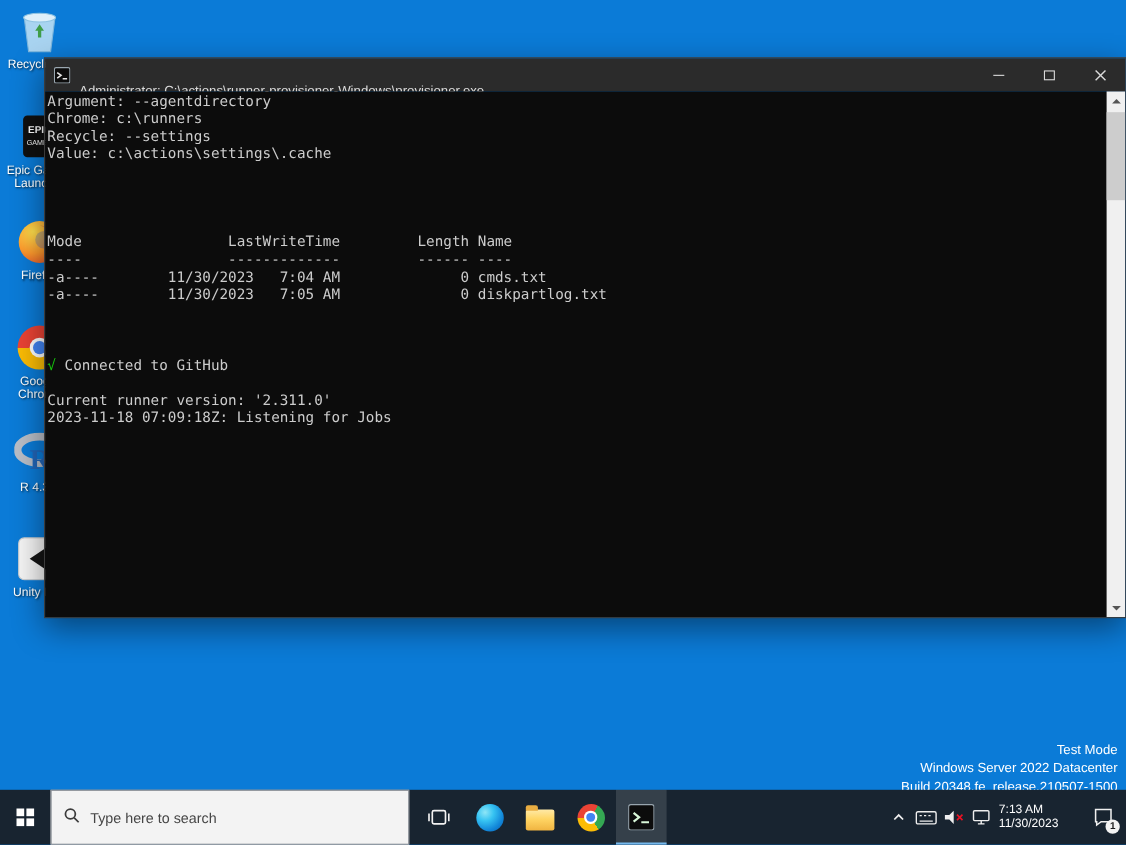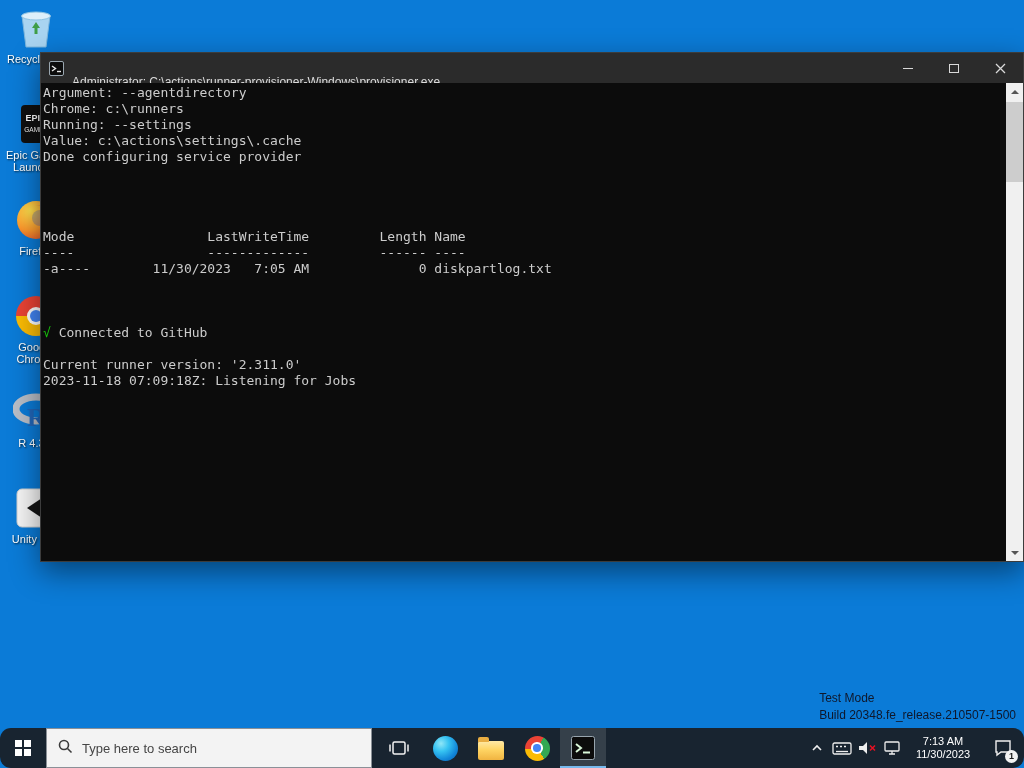--- a/index.html
+++ b/index.html
@@ -14,21 +14,21 @@
                       text-shadow:1px 1px 2px rgba(0,0,0,.75); }
 
   .chrome-ball { position:relative; border-radius:50%;
     background:conic-gradient(from -90deg,#ea4335 0 33%,#34a853 33% 66%,#fbbc05 66% 100%); }
   .chrome-ball::before { content:""; position:absolute; inset:27%; border-radius:50%; background:#fff; }
   .chrome-ball::after  { content:""; position:absolute; inset:35%; border-radius:50%; background:#4285f4; }
   .chrome-ball.big { width:40px; height:40px; }
   .chrome-ball.small { width:25px; height:25px; }
 
   
-  #watermark { position:absolute; right:8px; bottom:44px; text-align:left; color:#0f172a; font-size:12px; line-height:17px; z-index:0; }
+  #watermark { position:absolute; right:8px; bottom:44px; text-align:right; color:#ffffff; font-size:12px; line-height:17px; z-index:0; }
 
   
   #console-window { position:absolute; left:40px; top:52px; width:984px; height:510px; z-index:5;
                     border:1px solid #3c3c3c; box-shadow:0 10px 28px rgba(0,0,0,.45); display:flex; flex-direction:column; }
   .titlebar { height:30px; background:var(--titlebar-bg,#2b2b2b); display:flex; align-items:center; padding-left:8px; flex:0 0 30px; }
   .titlebar .app-ico { width:16px; height:16px; margin-right:7px; display:flex; align-items:center; }
   .titlebar .title { color:#dcdcdc; font-size:12px; white-space:nowrap; overflow:hidden; text-overflow:ellipsis; flex:1;margin-top:28px; }
   .controls { display:flex; height:30px; }
   .ctl { width:46px; height:30px; display:flex; align-items:center; justify-content:center; }
   .ctl .bar { width:10px; height:1px; background:#d9d9d9; display:block; }
@@ -43,42 +43,42 @@
 
   .scrollbar { position:absolute; right:0; top:0; bottom:0; width:17px; background:#f0f0f0; }
   .sb-arrow { position:absolute; left:0; width:17px; height:17px; display:flex; align-items:center; justify-content:center; }
   .sb-arrow.up { top:0; } .sb-arrow.down { bottom:0; }
   .sb-arrow i { display:block; width:0; height:0; border:4px solid transparent; }
   .sb-arrow.up i { border-bottom-color:#555; margin-top:-4px; }
   .sb-arrow.down i { border-top-color:#555; margin-bottom:-4px; }
   .sb-thumb { position:absolute; left:0; width:17px; top:19px; height:80px; background:#cdcdcd; }
 
   
-  #taskbar { position:absolute; left:0; right:0; bottom:0; height:40px; background:var(--taskbar-bg,#182430); z-index:10; display:flex; align-items:stretch;border-radius:11px; }
+  #taskbar { position:absolute; left:0; right:0; bottom:0; height:50px; background:var(--taskbar-bg,#182430); z-index:10; display:flex; align-items:stretch; }
   .tb-start { width:46px; display:flex; align-items:center; justify-content:center; }
   .win-logo { width:16px; height:16px; display:grid; grid-template-columns:7px 7px; grid-template-rows:7px 7px; gap:2px; }
   .win-logo span { background:#fff; }
 
   .tb-search { width:326px; background:#f3f3f3; border:1px solid #8a9097; display:flex; align-items:center; gap:9px; padding:0 10px; }
   .tb-search .ph { color:#454545; font-size:13px; white-space:nowrap; }
 
   .tb-apps { display:flex; margin-left:4px; }
   .tb-btn { width:46px; display:flex; align-items:center; justify-content:center; position:relative; }
   .tb-btn.active { background:rgba(255,255,255,.13); box-shadow:inset 0 -2px 0 var(--accent,#76b9ed); }
 
   .edge-ball { width:25px; height:25px; border-radius:50%;
     background:radial-gradient(circle at 32% 30%,#8fe6f7 0%,#36c3f2 32%,#1185d8 68%,#0a5fa8 100%); }
   .folder { position:relative; width:26px; height:19px; margin-top:4px; border-radius:2px;
             background:linear-gradient(#ffe9a6,#ffd564 45%,#f0b441); }
   .folder::before { content:""; position:absolute; top:-4px; left:0; width:11px; height:5px; border-radius:2px 2px 0 0; background:#e8ad42; }
 
   .tb-tray { margin-left:auto; display:flex; align-items:center; }
   .tray-icons { display:flex; align-items:center; }
   .tray-btn { width:25px; height:40px; display:flex; align-items:center; justify-content:center; }
-  .tb-clock { width:78px; text-align:center; color:#fff; font-size:11px; line-height:13px; padding:0 4px; }
+  .tb-clock { width:78px; text-align:left; color:#fff; font-size:11px; line-height:13px; padding:0 4px; }
   .tb-action { width:42px; height:40px; position:relative; display:flex; align-items:center; justify-content:center; }
   .tb-action .badge { position:absolute; right:6px; bottom:5px; width:13px; height:13px; border-radius:50%;
                       background:#f3f3f3; color:#1a1a1a; font-size:9px; line-height:13px; text-align:center; font-weight:bold; }
 </style>
 </head>
 <body>
 
 <div id="screen">
 
   <div id="desktop-icons">
@@ -140,20 +140,21 @@
             <rect x="1" y="1" width="38" height="38" rx="5" fill="#f5f5f5" stroke="#d0d0d0"></rect>
             <path d="M29 8 v24 L11 20 Z" fill="#151515"></path>
           </svg>
         </div>
         <div class="label">Unity Hub</div>
       </div>
     </div>
 
   <div id="watermark">
       <div>Test Mode</div>
+      <div>Windows Server 2022 Datacenter</div>
       <div>Build 20348.fe_release.210507-1500</div>
     </div>
 
   <div id="console-window">
     <div class="titlebar">
       <span class="app-ico">
         <svg width="15" height="15">
             <rect x="0.5" y="0.5" width="14" height="14" rx="1.5" fill="#0c0c0c" stroke="#9aa7b0"></rect>
             <path d="M3 5 l3.5 2.5 L3 10" stroke="#e6e6e6" stroke-width="1.4" fill="none"></path>
             <path d="M8 10.5 h4" stroke="#e6e6e6" stroke-width="1.4"></path>
@@ -171,29 +172,29 @@
           <svg width="11" height="11">
               <path d="M1 1 L10 10 M10 1 L1 10" stroke="#d9d9d9" stroke-width="1.3"></path>
             </svg>
         </div>
       </div>
     </div>
     <div class="console-body">
       <div class="console-output">
           <div class="cline">Argument: --agentdirectory</div>
           <div class="cline">Chrome: c:\runners</div>
-          <div class="cline">Running: --settings</div>
+          <div class="cline">Recycle: --settings</div>
           <div class="cline">Value: c:\actions\settings\.cache</div>
-          <div class="cline">Done configuring service provider</div>
           <div class="cline"></div>
           <div class="cline"></div>
           <div class="cline"></div>
           <div class="cline"></div>
           <div class="cline">Mode                 LastWriteTime         Length Name</div>
           <div class="cline">----                 -------------         ------ ----</div>
+          <div class="cline">-a----        11/30/2023   7:04 AM              0 cmds.txt</div>
           <div class="cline">-a----        11/30/2023   7:05 AM              0 diskpartlog.txt</div>
           <div class="cline"></div>
           <div class="cline"></div>
           <div class="cline"></div>
           <div class="cline"><span class="ok">√</span> Connected to GitHub</div>
           <div class="cline"></div>
           <div class="cline">Current runner version: '2.311.0'</div>
           <div class="cline">2023-11-18 07:09:18Z: Listening for Jobs</div>
         </div>
       <div class="scrollbar">

